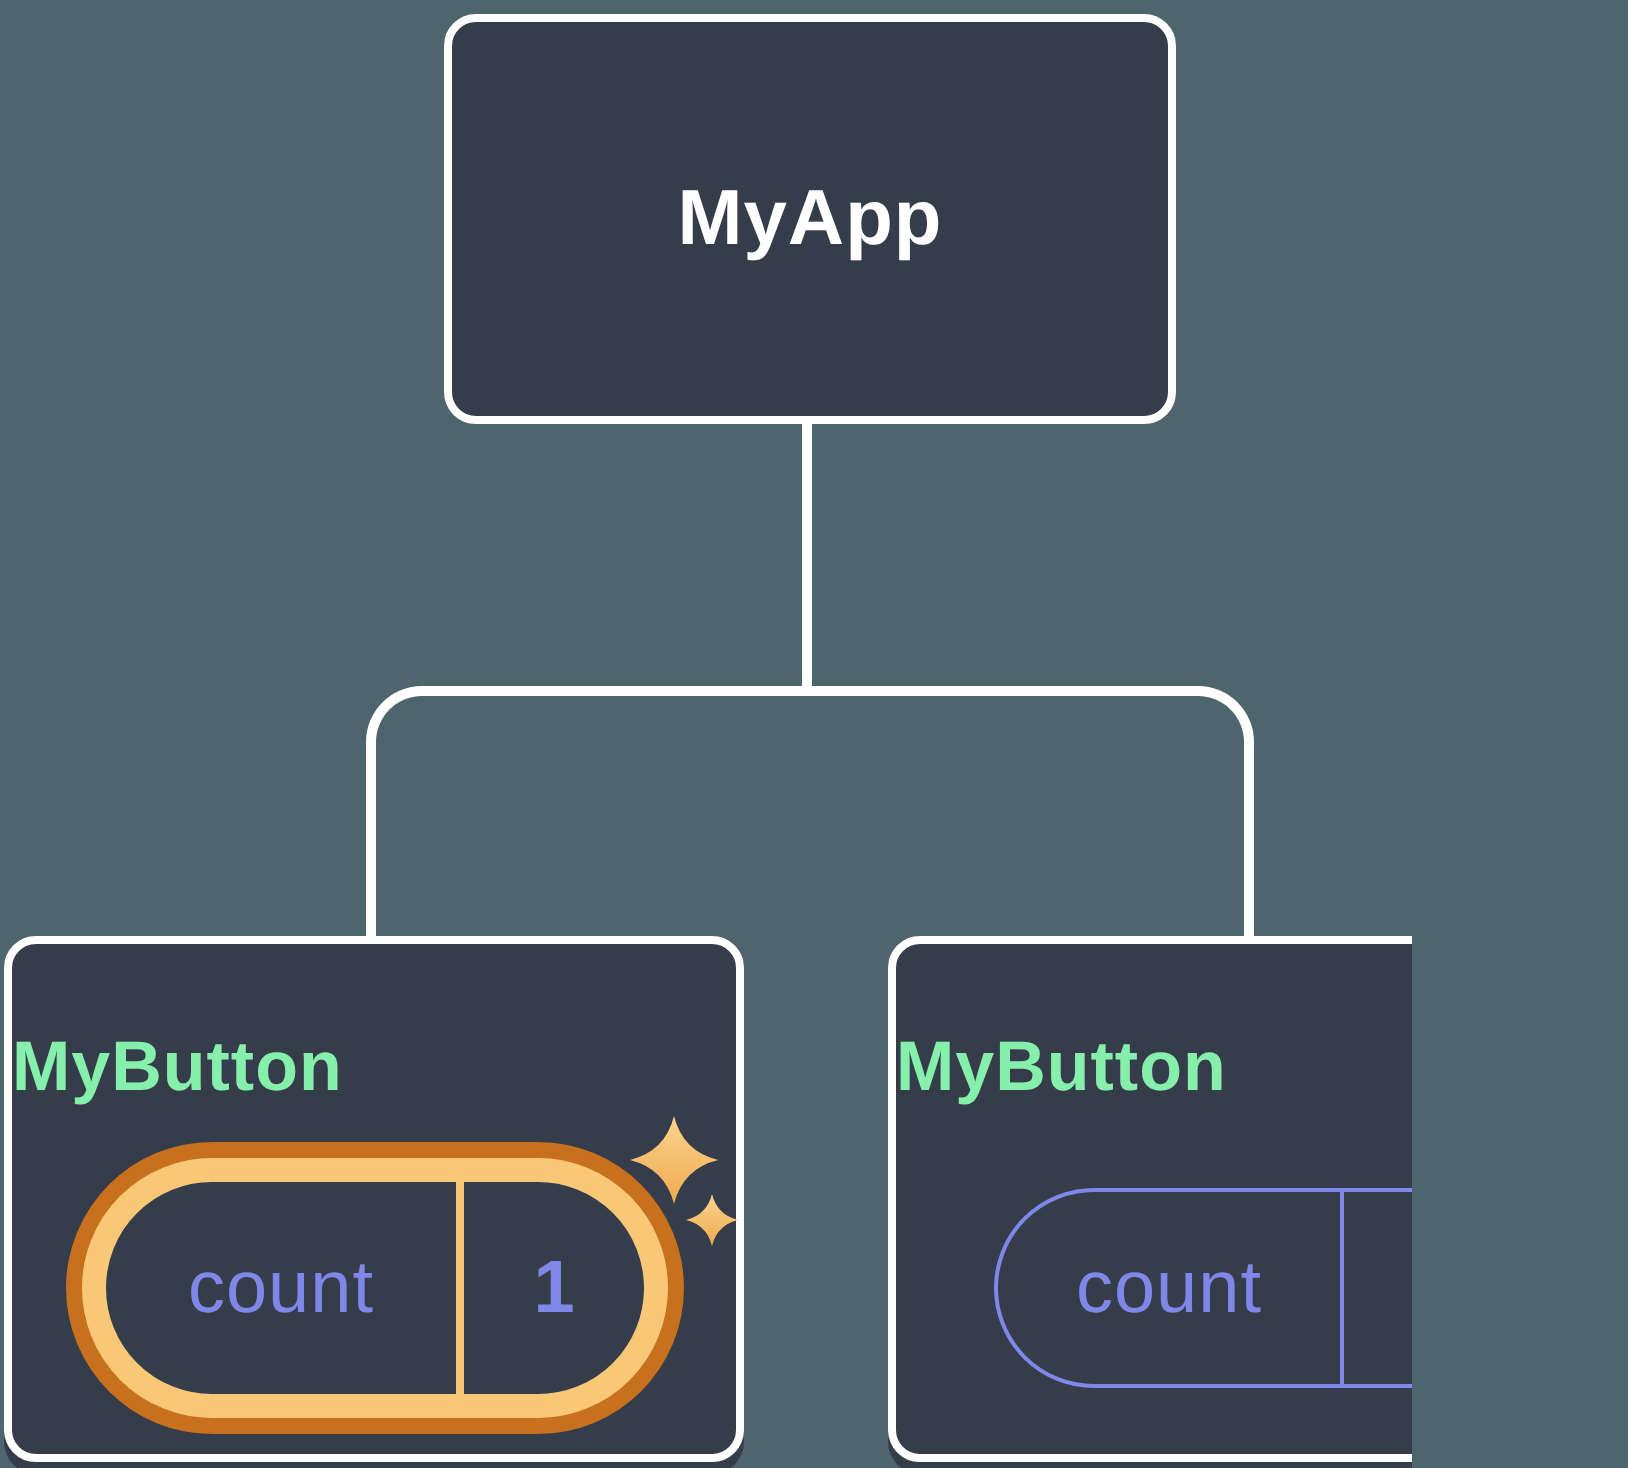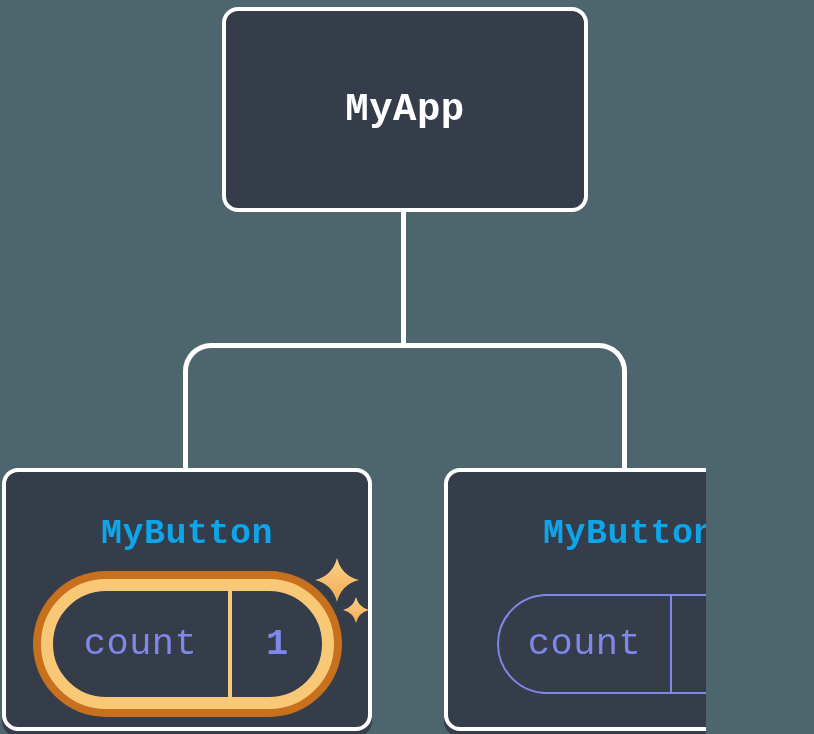--- a/index.html
+++ b/index.html
@@ -10,21 +10,21 @@
     --gold-inner:#F8C877;
     --gold-outer:#C7701E;
   }
   *{margin:0;padding:0;box-sizing:border-box;}
   html,body{background:var(--bg);}
   .stage{
     position:relative;
     width:706px;height:734px;
     background:var(--bg);
     overflow:hidden;
-    font-family:Liberation Mono, monospace;
+    font-family:Liberation Sans, sans-serif;
   }
   .card{
     position:absolute;
     background:var(--node-fill);
     border:4px solid var(--stroke);
     border-radius:16px;
   }
   .card-root{
     left:222px;top:7px;width:366px;height:205px;
     display:flex;align-items:center;justify-content:center;
@@ -43,21 +43,21 @@
     border-radius:28px 28px 0 0;
   }
   .card-child{
     width:370px;height:263px;
     box-shadow:0 6px 0 0 var(--node-fill);
   }
   .card-child-left{left:2px;top:468px;}
   .card-child-right{left:444px;top:468px;}
   .child-label{
     position:absolute;left:0;right:0;top:42px;
-    text-align:center;color:#0ea5e9;
+    text-align:left;color:#86efac;
     font-size:35px;font-weight:700;letter-spacing:.5px;
   }
   .pill{
     position:absolute;
     border-radius:999px;
     display:flex;align-items:stretch;justify-content:center;
   }
   .pill-gold{
     left:35px;top:107px;width:293px;height:130px;
     border:12px solid var(--gold-inner);

